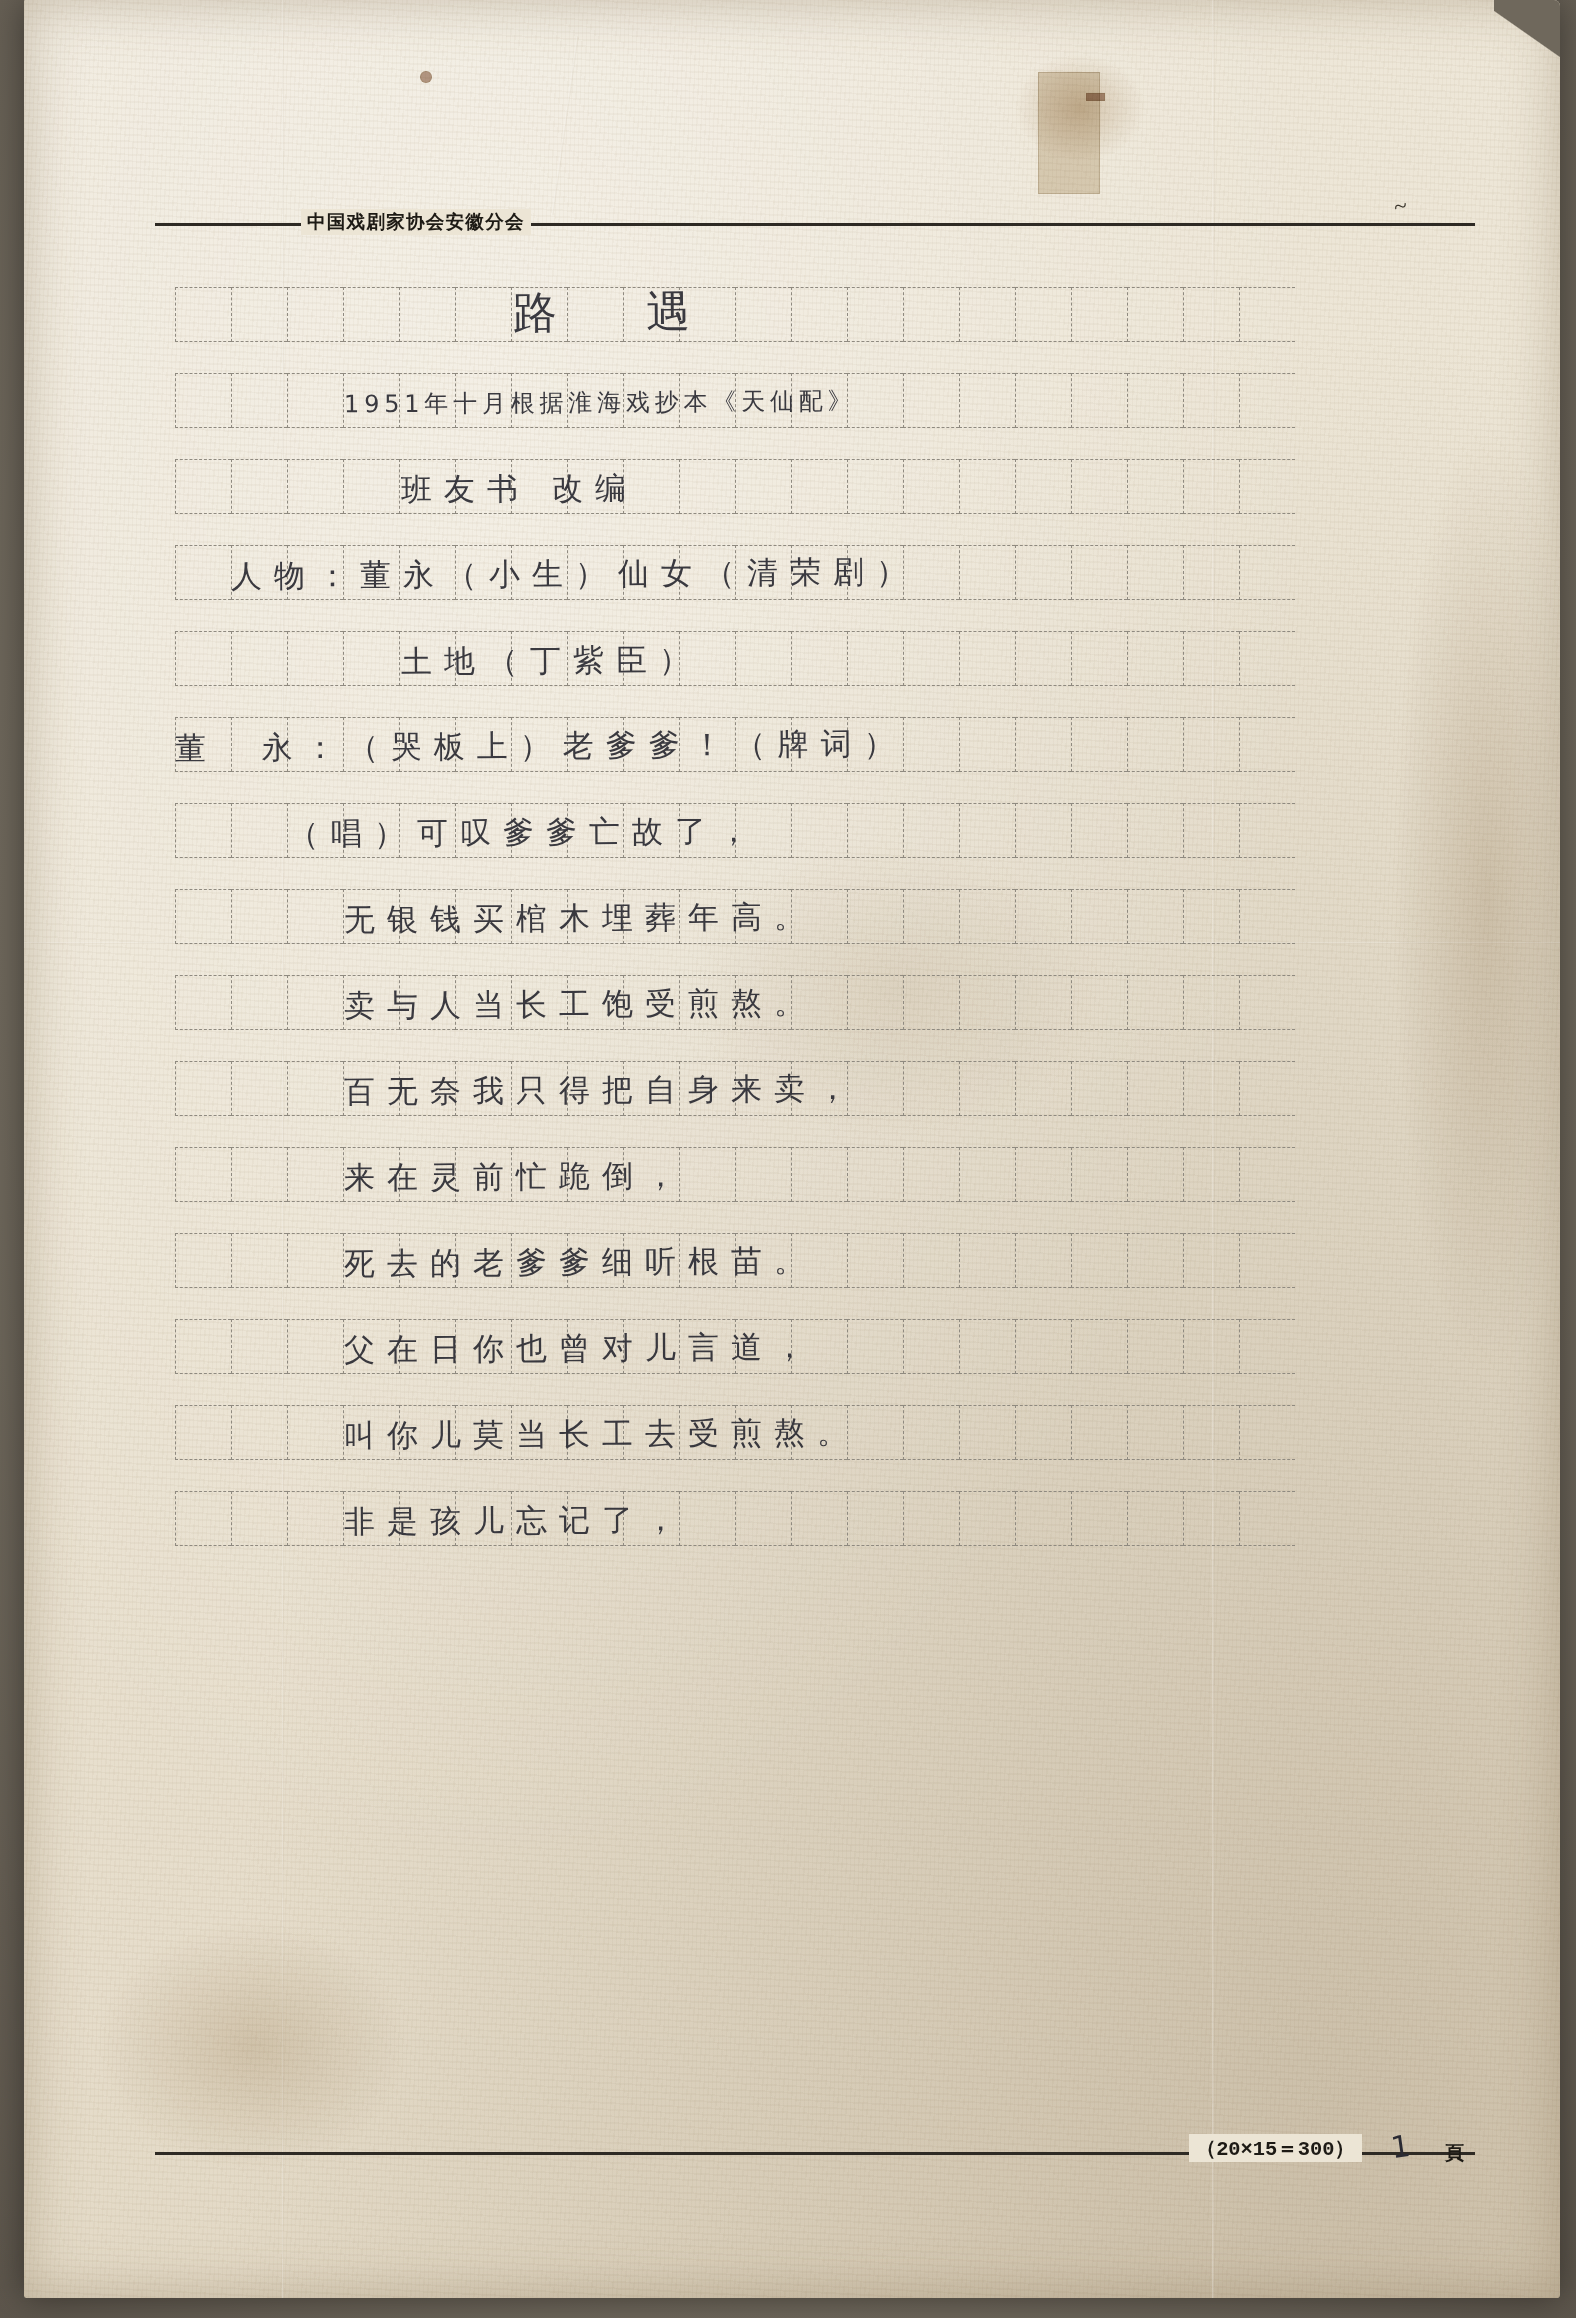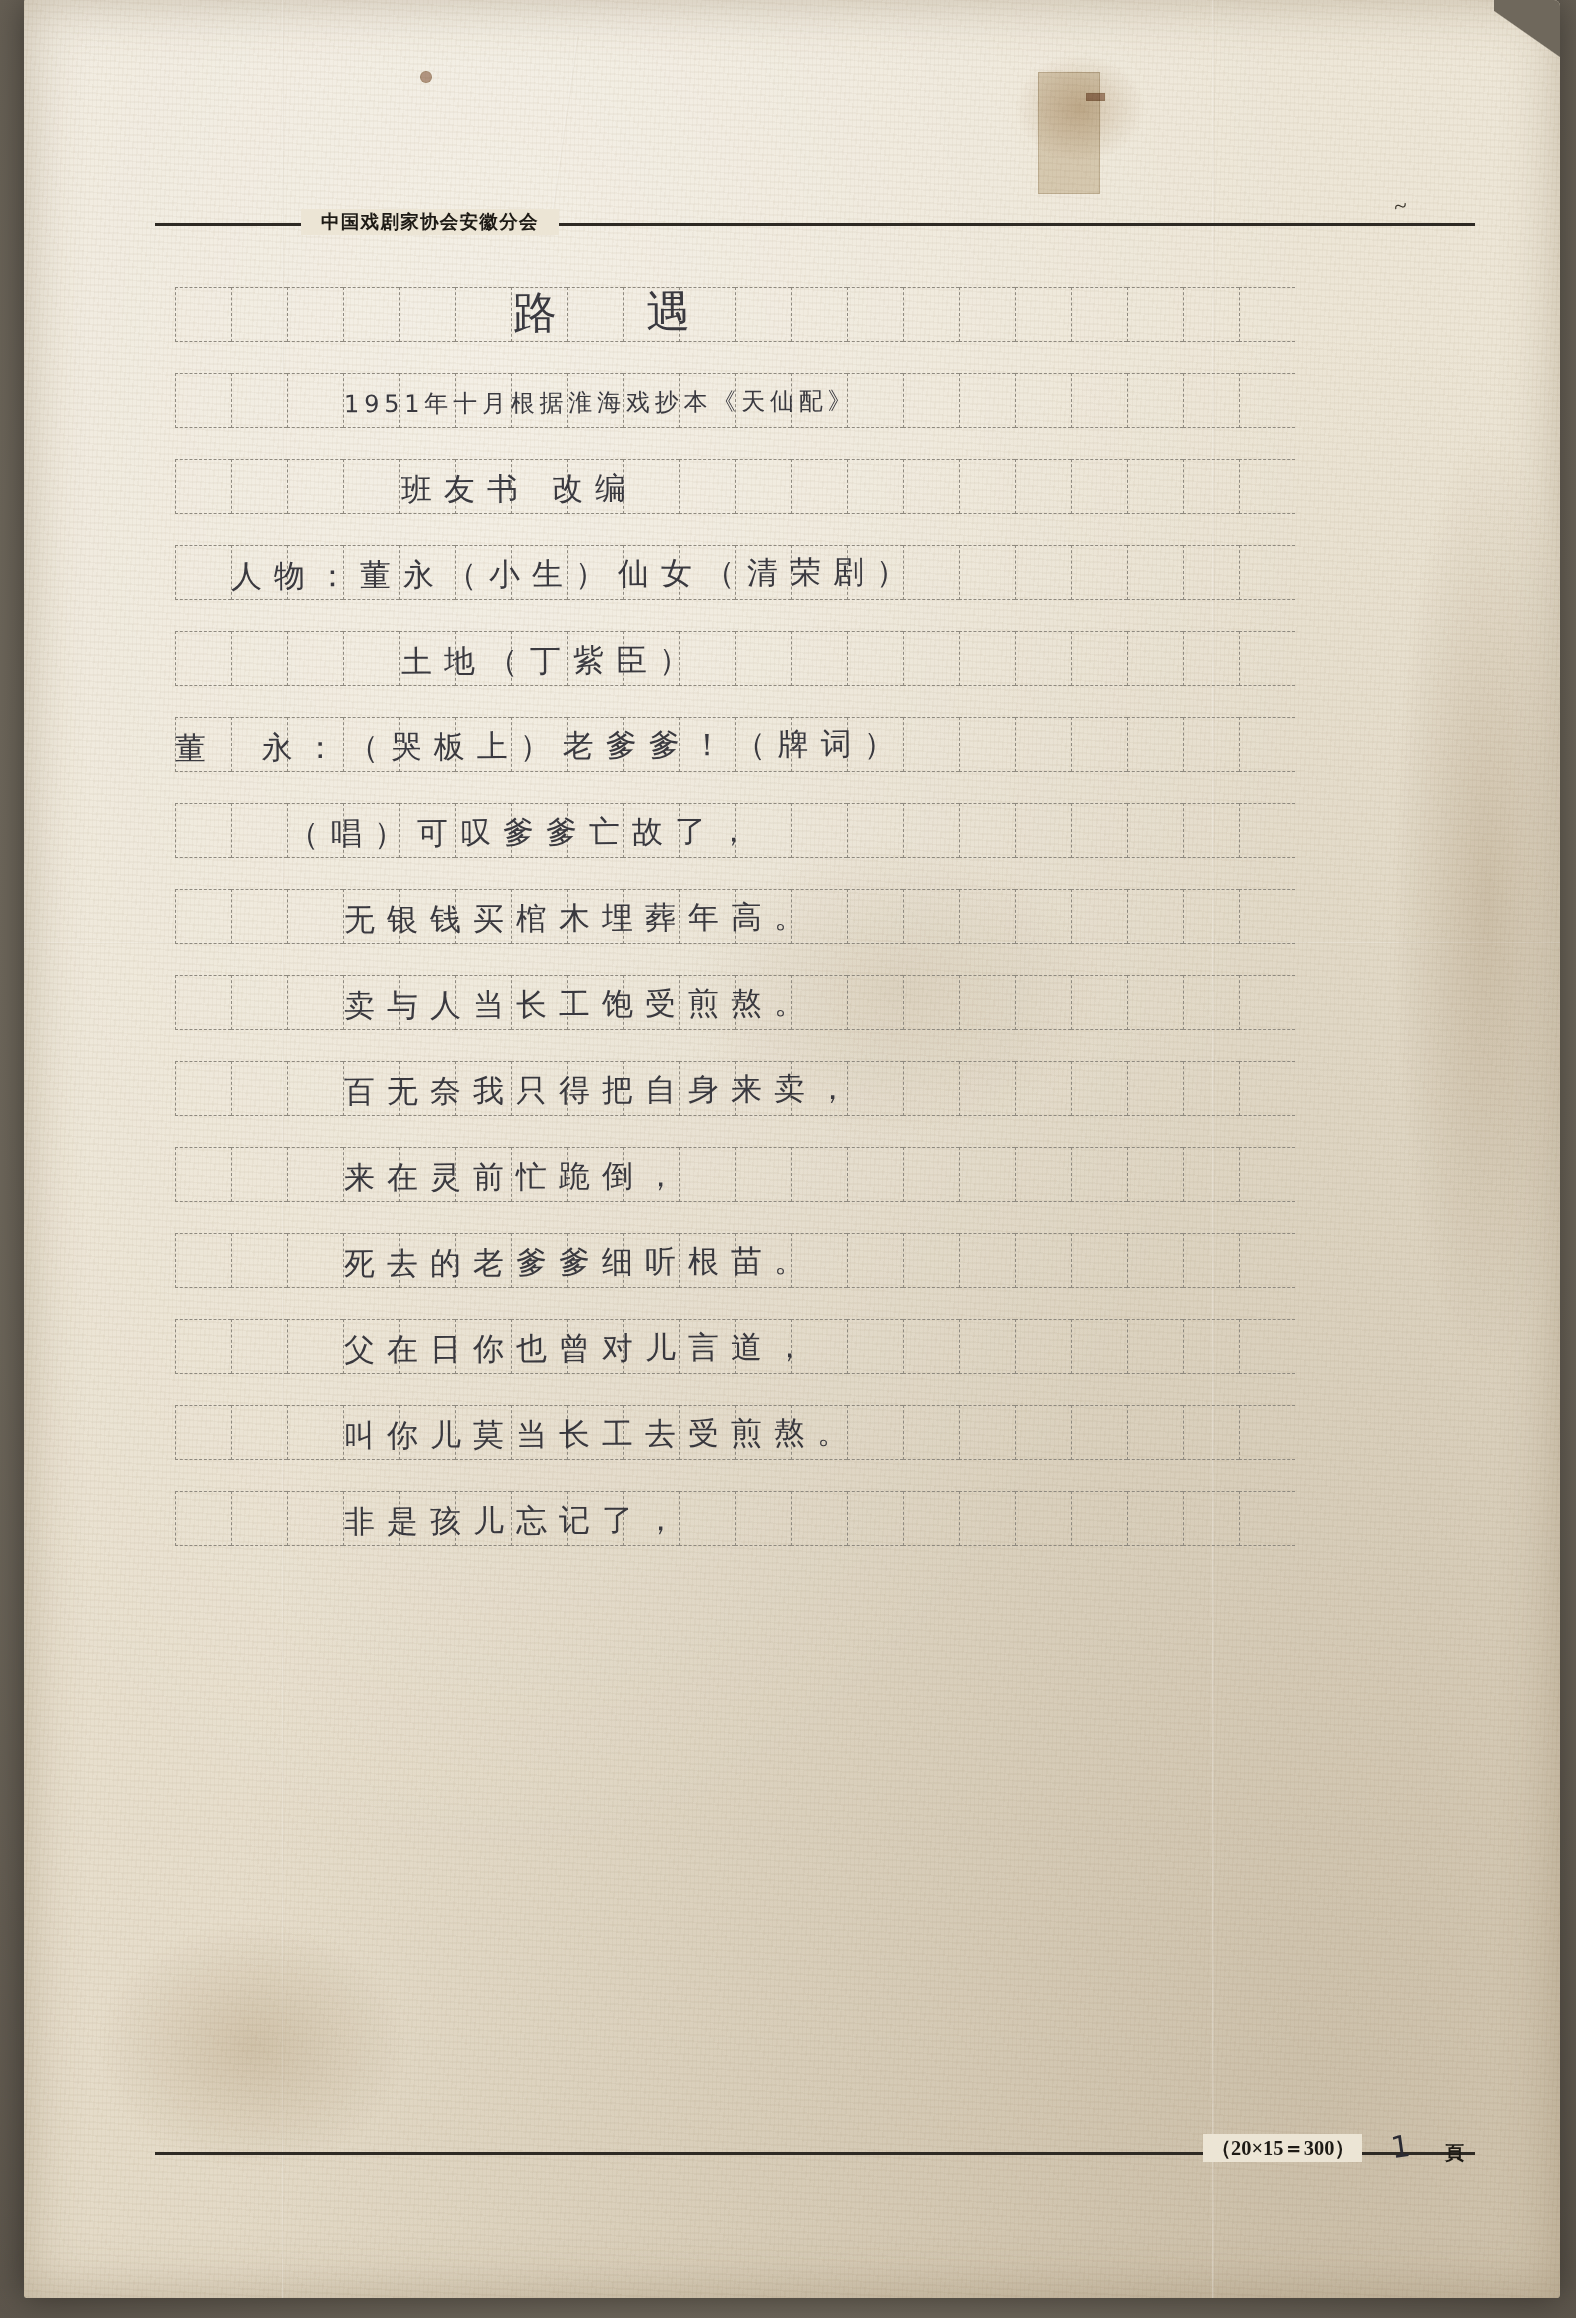--- a/index.html
+++ b/index.html
@@ -90,21 +90,21 @@
   }
   .header-imprint {
     position: absolute;
     left: 277px;
     top: 209px;
     font-size: 18.6px;
     font-weight: bold;
     letter-spacing: 1.2px;
     color: #1d1a15;
     background: linear-gradient(180deg, #ece5d5, #ece5d5);
-    padding: 0 20px;
+    padding: 0 6px;
     white-space: nowrap;
   }
   .header-mark {
     position: absolute;
     right: 153px;
     top: 193px;
     font-size: 24px;
     color: #3a352c;
     transform: rotate(-12deg);
     font-family: "Liberation Serif", serif;
@@ -175,21 +175,21 @@
   .footer-spec {
     position: absolute;
     right: 198px;
     top: 2134px;
     font-size: 20.4px;
     font-weight: bold;
     color: #1d1a15;
     background: #ece5d5;
     padding: 0 7.2px;
     white-space: nowrap;
-    font-family: Liberation Serif, serif;
+    font-family: Liberation Mono, monospace;
   }
   .footer-page-num {
     position: absolute;
     right: 150px;
     top: 2129px;
     font-size: 30px;
     color: #2a2a33;
     font-family: "DejaVu Sans", sans-serif;
     transform: rotate(-8deg);
   }

